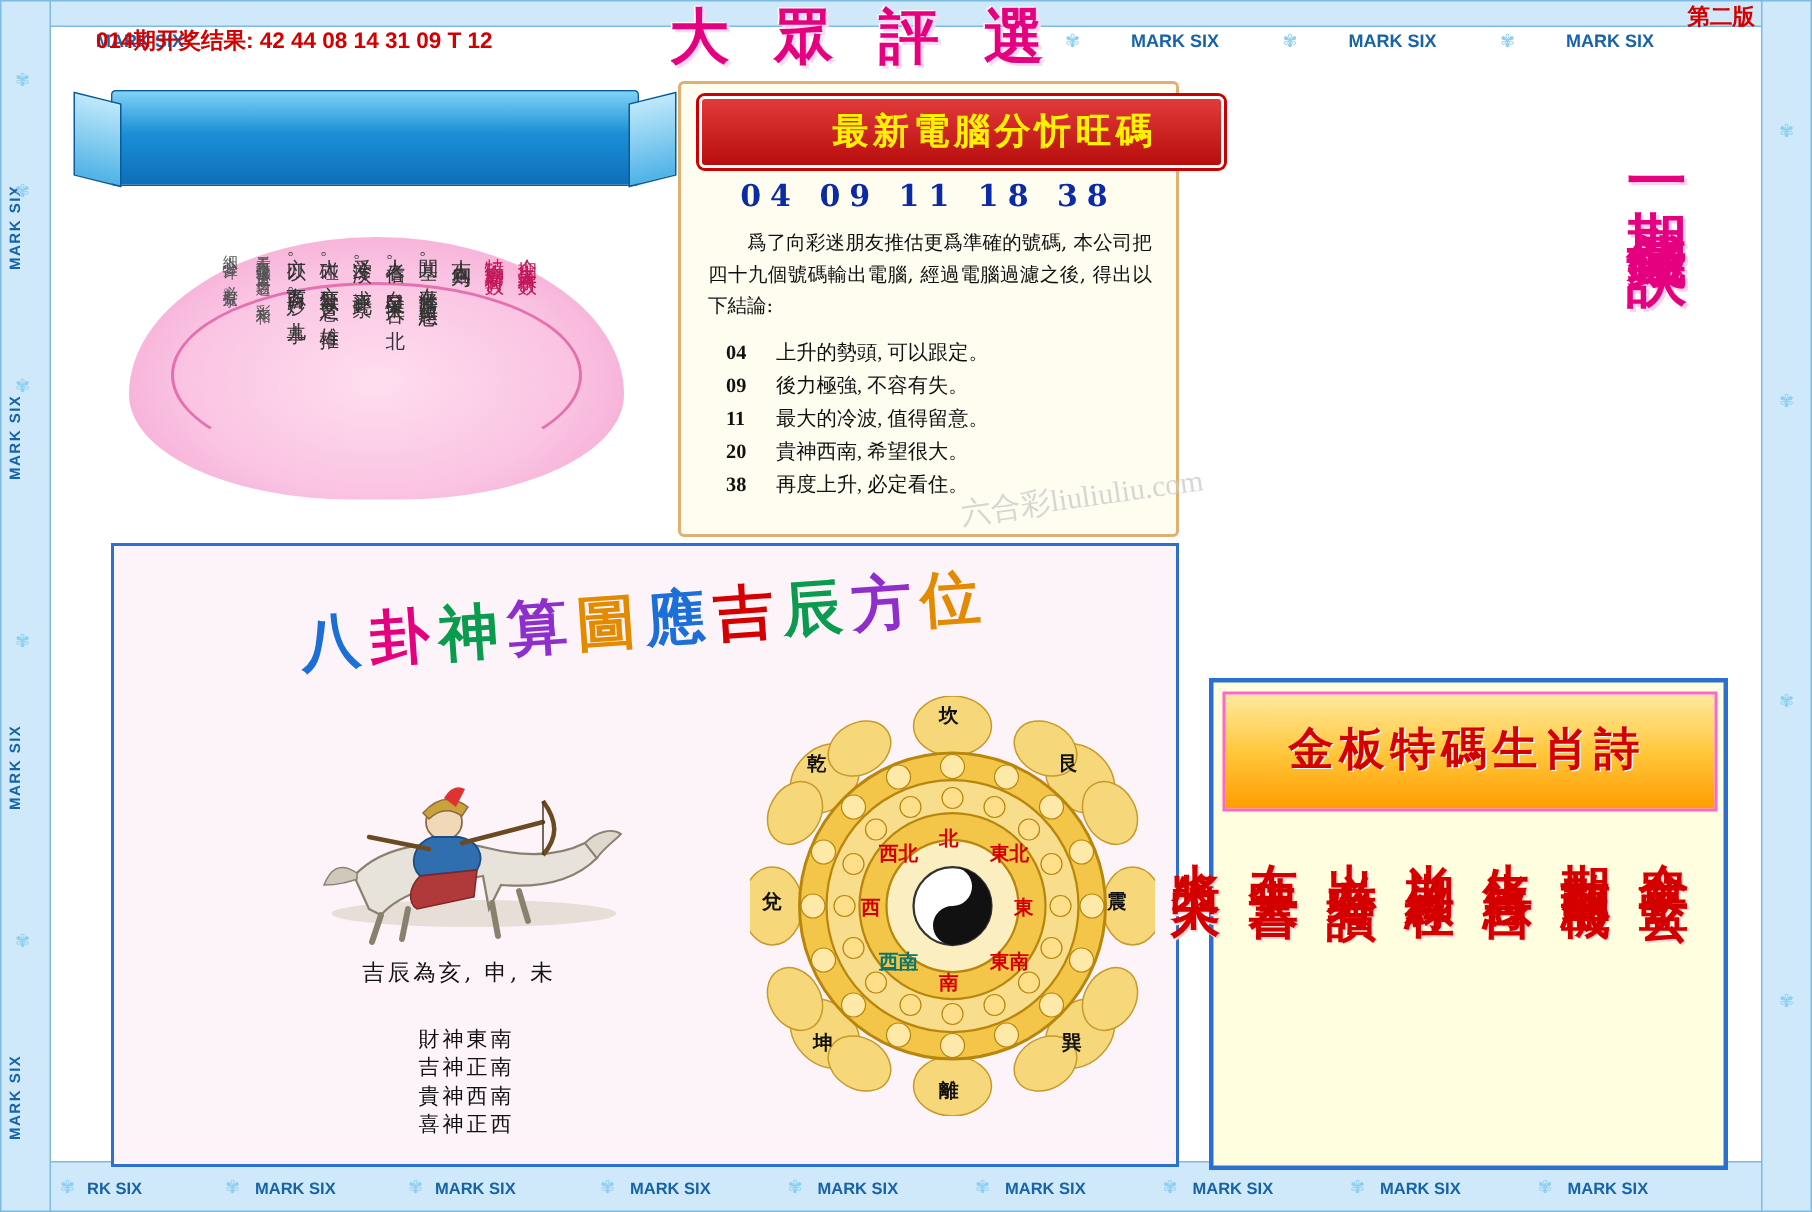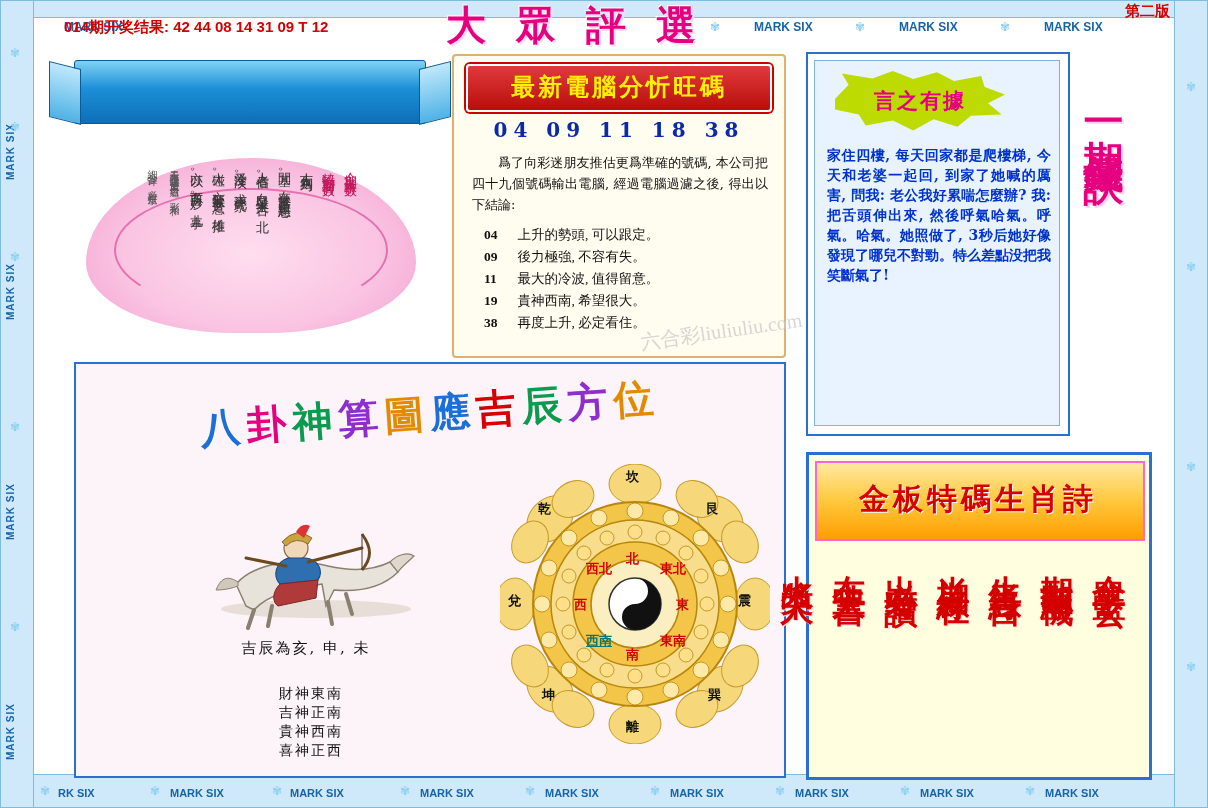--- a/index.html
+++ b/index.html
@@ -107,21 +107,21 @@
   
   .calc-box{
     position:absolute;left:452px;top:54px;width:330px;height:300px;
     background:#fffdf0;border:2px solid #e0b070;border-radius:4px;
   }
   .calc-title{
     position:absolute;left:12px;top:8px;width:302px;height:44px;
     background:linear-gradient(#e23a3a,#b70d0d);border:2px solid #fff;
     border-radius:4px;box-shadow:0 0 0 2px #c00;
     color:#fff100;font-family:"DejaVu Serif", serif;font-weight:bold;
-    font-size:24px;text-align:center;line-height:42px;letter-spacing:3px;
+    font-size:24px;text-align:center;line-height:42px;letter-spacing:3px;padding-left:44px;
   }
   .calc-nums{
     position:absolute;left:0;top:62px;width:330px;text-align:center;
     font-family:"DejaVu Serif", serif;font-size:20px;font-weight:bold;color:#0b2aa5;
     letter-spacing:6px;
   }
   .calc-para{
     position:absolute;left:18px;top:96px;width:296px;
     font-family:"DejaVu Serif", serif;font-size:13px;color:#111;
     line-height:21px;text-align:justify;text-indent:26px;
@@ -298,37 +298,30 @@
       </div>
       <div class="calc-item">
         <b>09</b>
         <span>後力極強, 不容有失。</span>
       </div>
       <div class="calc-item">
         <b>11</b>
         <span>最大的冷波, 值得留意。</span>
       </div>
       <div class="calc-item">
-        <b>19</b>
+        <b>20</b>
         <span>貴神西南, 希望很大。</span>
       </div>
       <div class="calc-item">
         <b>38</b>
         <span>再度上升, 必定看住。</span>
       </div>
     </div>
   </div>
 
-  <div class="joke-box">
-    <div class="joke-inner">
-      <div class="starburst"></div>
-      <div class="starburst-text">言之有據</div>
-      <div class="joke-text">家住四樓, 每天回家都是爬樓梯, 今天和老婆一起回, 到家了她喊的厲害, 問我: 老公我好累喘怎麼辦? 我: 把舌頭伸出來, 然後呼氣哈氣。呼氣。哈氣。她照做了, 3秒后她好像發現了哪兒不對勁。特么差點没把我笑斷氣了!</div>
-    </div>
-  </div>
 
   <div class="vtitle">一期贏錢訣</div>
 
   <div class="bagua-panel">
     <div class="bagua-title">
       <span>八</span><span>卦</span><span>神</span><span>算</span><span>圖</span><span>應</span><span>吉</span><span>辰</span><span>方</span><span>位</span>
     </div>
 
     <div class="horse">
       <svg width="250" height="120" viewBox="0 0 250 120">

